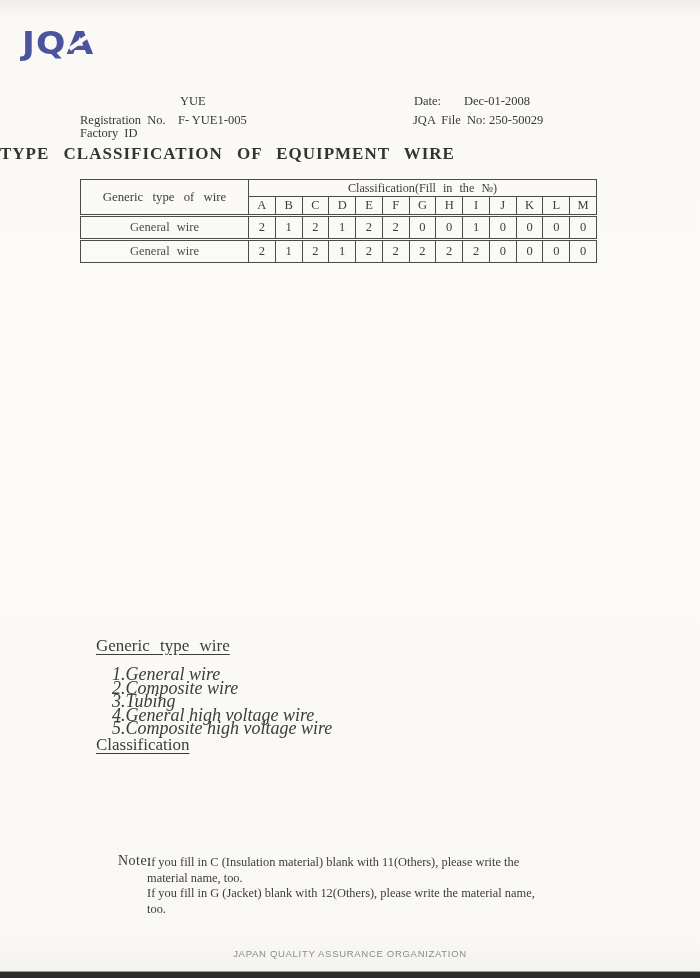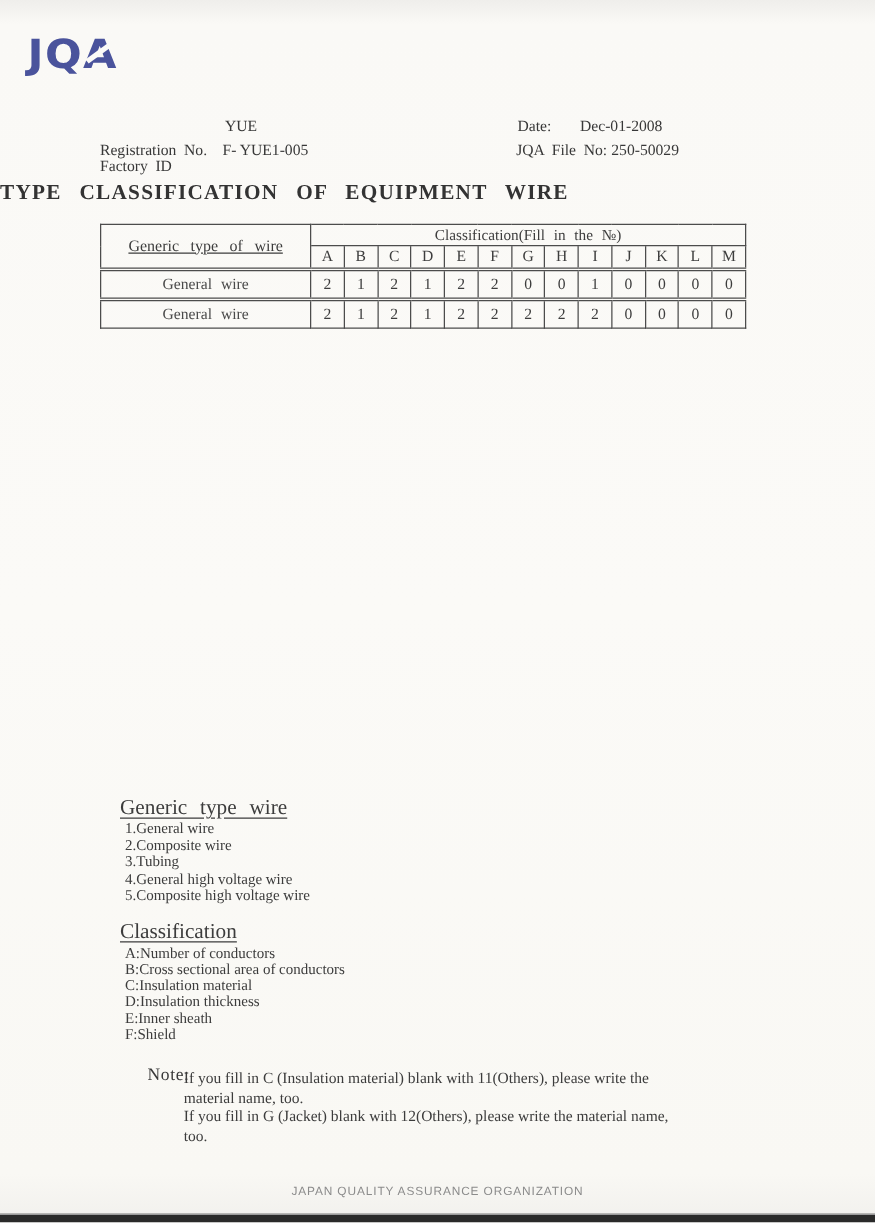--- a/index.html
+++ b/index.html
@@ -30,31 +30,31 @@
     position:absolute; left:0; top:144px; width:700px; text-align:left;
     font-size:17px; font-weight:700; letter-spacing:1px; word-spacing:9px; color:#333;
   }
   
   table.class-table {
     position:absolute; left:80px; top:179px; width:517px;
     border-collapse:collapse; table-layout:fixed;
     font-size:12.5px; color:#3d3d3d;
   }
   table.class-table td { border:1.5px solid #4c4c4c; padding:0; text-align:center; overflow:hidden; }
-  td.generic-h { text-align:left; padding-left:6px; word-spacing:6px; font-size:12.8px;text-decoration:underline; }
+  td.generic-h { text-align:left; padding-left:6px; word-spacing:6px; font-size:12.8px; }
   td.class-h  { height:16px; font-size:12.2px; word-spacing:4px; }
   tr.letters td { height:17px; }
   tr.datarow td { height:21px; border-top:3px double #4c4c4c; }
   td.type-cell { text-align:left; padding-left:6px; word-spacing:4px; color:#4a4a4a; }
   
   .sec-heading {
     position:absolute; font-size:17px; color:#3c3c3c; word-spacing:6px;
     text-decoration:underline; text-underline-offset:3px; white-space:nowrap;
   }
-  .plainlist { position:absolute; margin:4px; padding:0; list-style:none; font-size:12px; color:#3c3c3c; }
+  .plainlist { position:absolute; margin:16px; padding:0; list-style:none; font-size:18px; color:#3c3c3c;font-style:italic; }
   .plainlist li { line-height:13.6px; white-space:nowrap; }
   .classlist li { line-height:13.1px; }
   
   .note-label { position:absolute; left:118px; top:853px; font-size:14px; color:#3a3a3a; letter-spacing:0.5px; }
   .note-p { position:absolute; left:147px; margin:0; width:470px; font-size:12.4px; line-height:16px;
             color:#3c3c3c; white-space:pre-line; }
   .note-p1 { top:854px; }
   .note-p2 { top:885px; }
   
   .footer {
@@ -164,28 +164,20 @@
   <div class="sec-heading" style="left:96px; top:636px;">Generic type wire</div>
   <ul class="plainlist" style="left:96px; top:652px;">
     <li>1.General wire</li>
     <li>2.Composite wire</li>
     <li>3.Tubing</li>
     <li>4.General high voltage wire</li>
     <li>5.Composite high voltage wire</li>
   </ul>
 
   <div class="sec-heading" style="left:96px; top:735px; word-spacing:0;">Classification</div>
-  <ul class="plainlist classlist" style="left:96px; top:752px;">
-    <li>A:Number of conductors</li>
-    <li>B:Cross sectional area of conductors</li>
-    <li>C:Insulation material</li>
-    <li>D:Insulation thickness</li>
-    <li>E:Inner sheath</li>
-    <li>F:Shield</li>
-  </ul>
 
   <span class="note-label">Note:</span>
   <p class="note-p note-p1">If you fill in C (Insulation material) blank with 11(Others), please write the
 material name, too.</p>
   <p class="note-p note-p2">If you fill in G (Jacket) blank with 12(Others), please write the material  name,
 too.</p>
 
   <div class="footer">JAPAN QUALITY ASSURANCE ORGANIZATION</div>
   <div class="scan-edge"></div>
 

